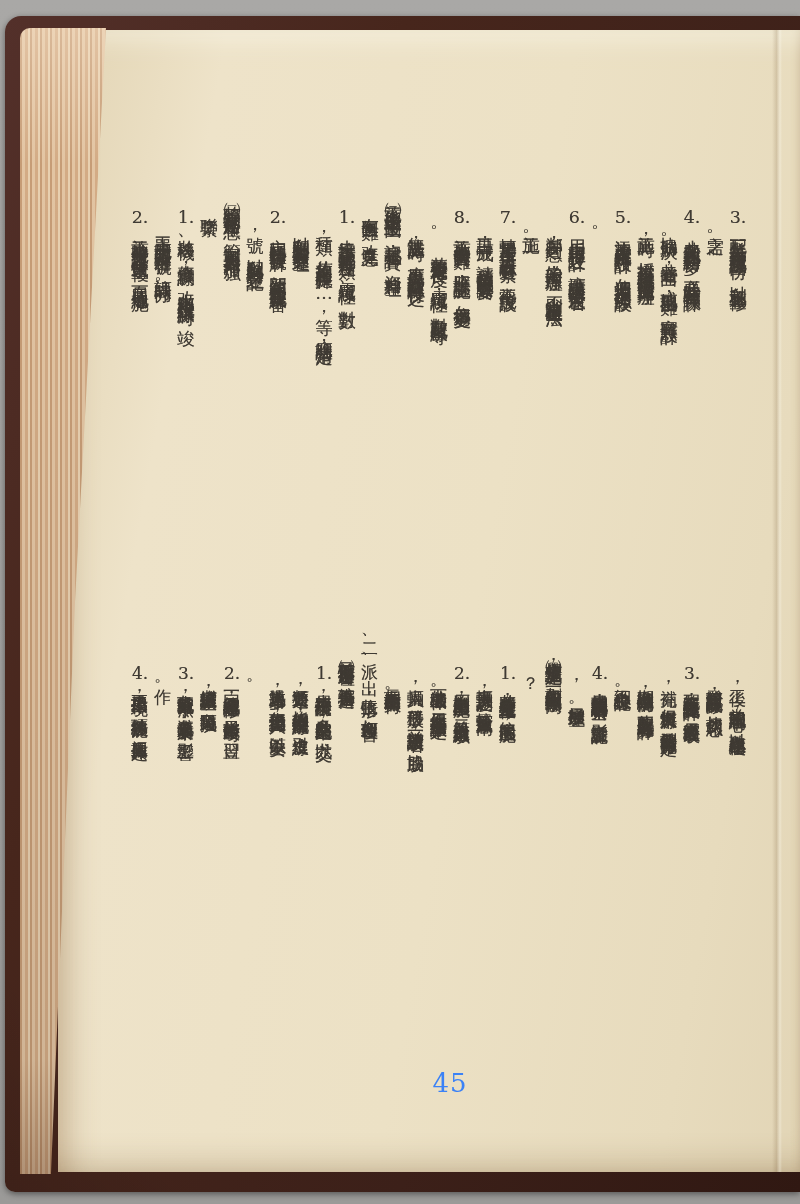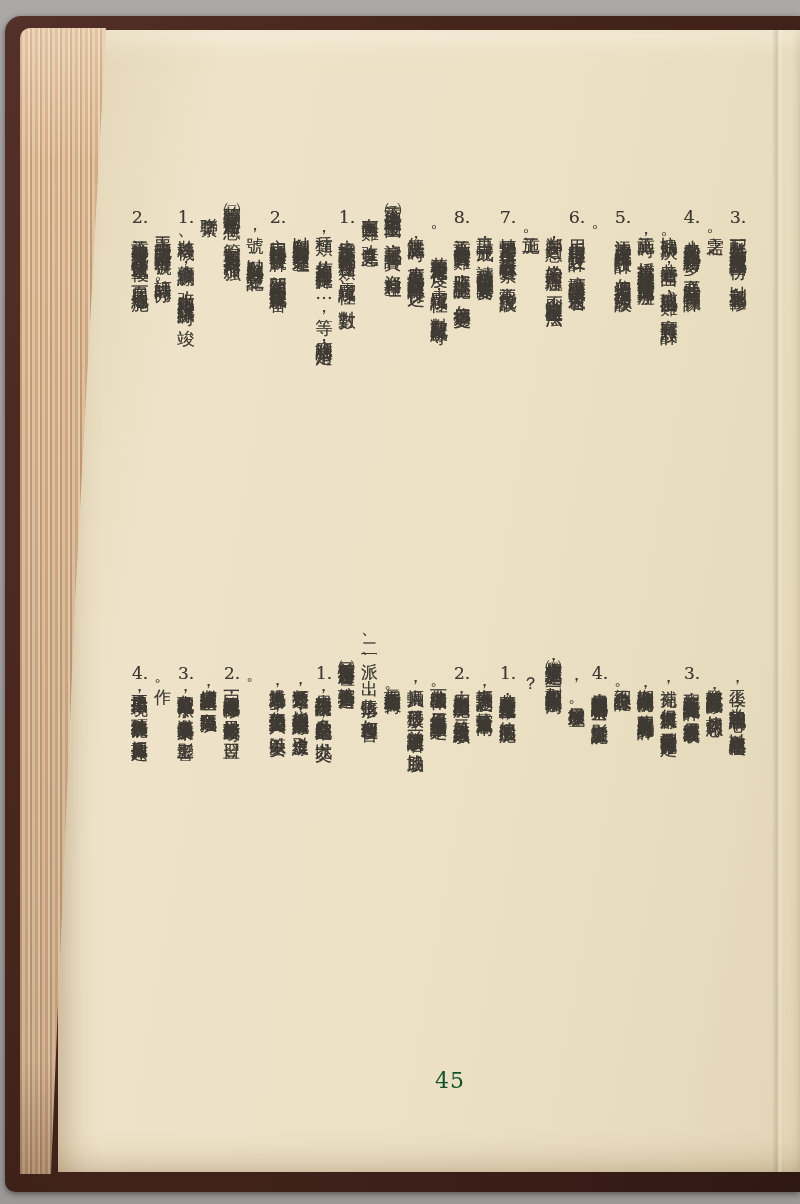--- a/index.html
+++ b/index.html
@@ -58,21 +58,21 @@
   .reg-upper .lv-cont {padding-top:33px;}
   .reg-lower .lv-head {padding-top:0;}
   .reg-lower .lv-sub  {padding-top:18px;}
   .reg-lower .lv-cont2{padding-top:35px;}
   .reg-lower .lv-num  {padding-top:34px;}
   .reg-lower .lv-cont {padding-top:46px;}
   .tcy{text-combine-upright:all;letter-spacing:0;}
   
   .folio{
     position:absolute;left:420px;top:1068px;width:60px;
-    font-size:22px;color:#14532d;letter-spacing:1px;text-align:center;
+    font-size:26px;color:#3b82f6;letter-spacing:1px;text-align:center;
     font-family:"DejaVu Serif","Liberation Serif",serif;
   }
 </style>
 </head>
 <body>
 
 <div class="cover"></div>
 <div class="page"></div>
 <div class="crease"></div>
 <div class="fore-edge"></div>

